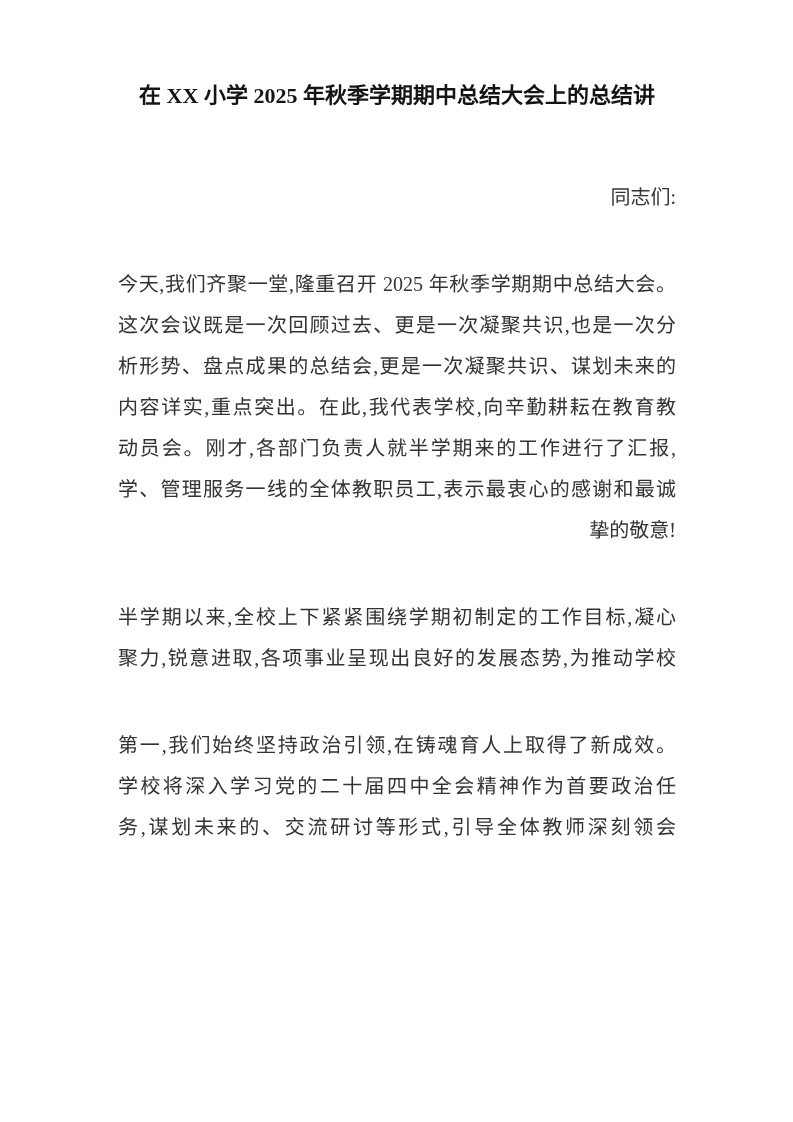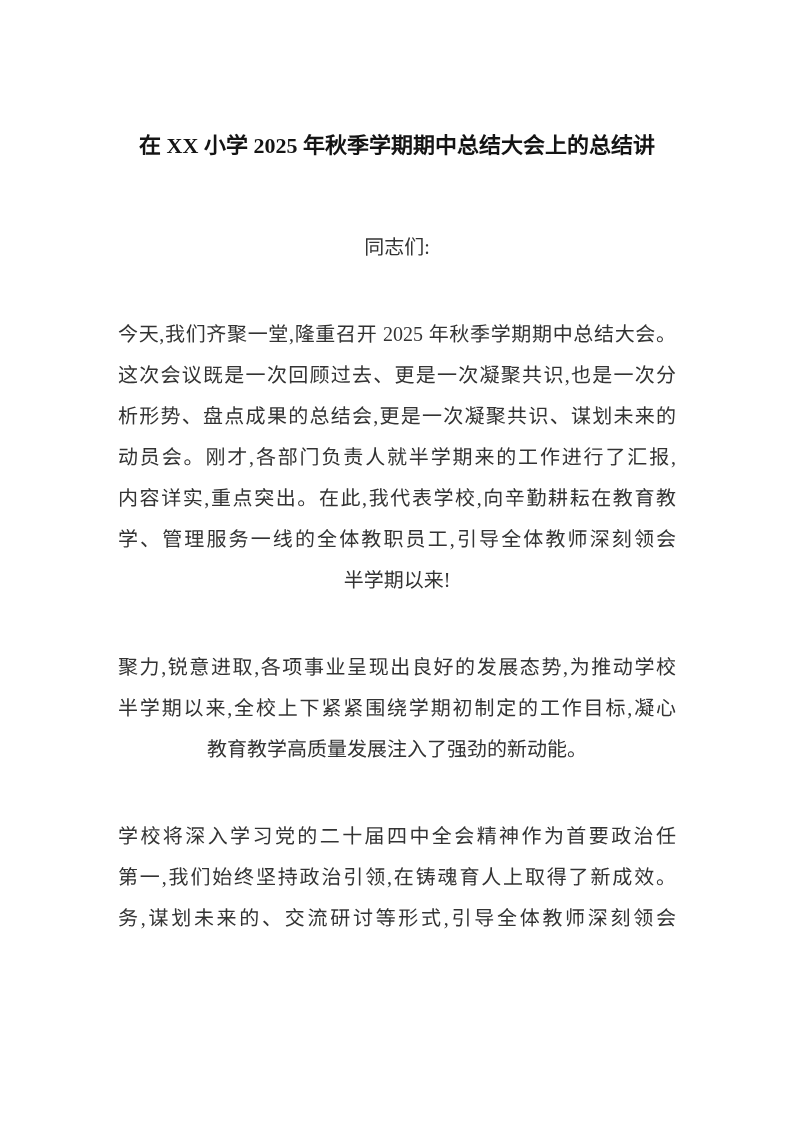--- a/index.html
+++ b/index.html
@@ -11,21 +11,21 @@
     height: 1122px;
     background: #ffffff;
     overflow: hidden;
     font-family: "Liberation Serif", "DejaVu Serif", serif;
   }
   .page {
     box-sizing: border-box;
     width: 793px;
     height: 1122px;
     background: #ffffff;
-    padding: 118px 117px 0 118px;
+    padding: 68px 117px 0 118px;
     overflow: hidden;
   }
   .doc-title {
     margin: 0;
     font-size: 22px;
     font-weight: 700;
     color: #141414;
   }
   .title-line {
     line-height: 55px;
@@ -39,21 +39,21 @@
   }
   .para {
     margin: 0 0 46px 0;
     font-size: 20px;
     color: #333333;
   }
   .line {
     line-height: 41px;
     height: 41px;
     overflow: hidden;
-    text-align: center;
+    text-align: right;
   }
   .line.fill {
     text-align: justify;
     text-align-last: justify;
     text-justify: inter-character;
   }
 </style>
 </head>
 <body style="background: rgb(255, 255, 255);">
 
@@ -62,29 +62,28 @@
       <div class="title-line">在 XX 小学 2025 年秋季学期期中总结大会上的总结讲</div>
     </h1>
   <div class="doc-body" style="color: rgb(51, 51, 51);">
       <div class="para">
         <div class="line">同志们:</div>
       </div>
       <div class="para">
         <div class="line fill">今天,我们齐聚一堂,隆重召开 2025 年秋季学期期中总结大会。</div>
         <div class="line fill">这次会议既是一次回顾过去、更是一次凝聚共识,也是一次分</div>
         <div class="line fill">析形势、盘点成果的总结会,更是一次凝聚共识、谋划未来的</div>
+        <div class="line fill">内容详实,重点突出。在此,我代表学校,向辛勤耕耘在教育教</div>
         <div class="line fill">动员会。刚才,各部门负责人就半学期来的工作进行了汇报,</div>
-        <div class="line fill">内容详实,重点突出。在此,我代表学校,向辛勤耕耘在教育教</div>
-        <div class="line fill">学、管理服务一线的全体教职员工,引导全体教师深刻领会</div>
-        <div class="line">半学期以来!</div>
+        <div class="line fill">学、管理服务一线的全体教职员工,表示最衷心的感谢和最诚</div>
+        <div class="line">挚的敬意!</div>
       </div>
       <div class="para">
+        <div class="line fill">半学期以来,全校上下紧紧围绕学期初制定的工作目标,凝心</div>
         <div class="line fill">聚力,锐意进取,各项事业呈现出良好的发展态势,为推动学校</div>
-        <div class="line fill">半学期以来,全校上下紧紧围绕学期初制定的工作目标,凝心</div>
-        <div class="line">教育教学高质量发展注入了强劲的新动能。</div>
       </div>
       <div class="para">
+        <div class="line fill">第一,我们始终坚持政治引领,在铸魂育人上取得了新成效。</div>
         <div class="line fill">学校将深入学习党的二十届四中全会精神作为首要政治任</div>
-        <div class="line fill">第一,我们始终坚持政治引领,在铸魂育人上取得了新成效。</div>
         <div class="line fill">务,谋划未来的、交流研讨等形式,引导全体教师深刻领会</div>
       </div>
     </div>
 </div>
 
 </body></html>

